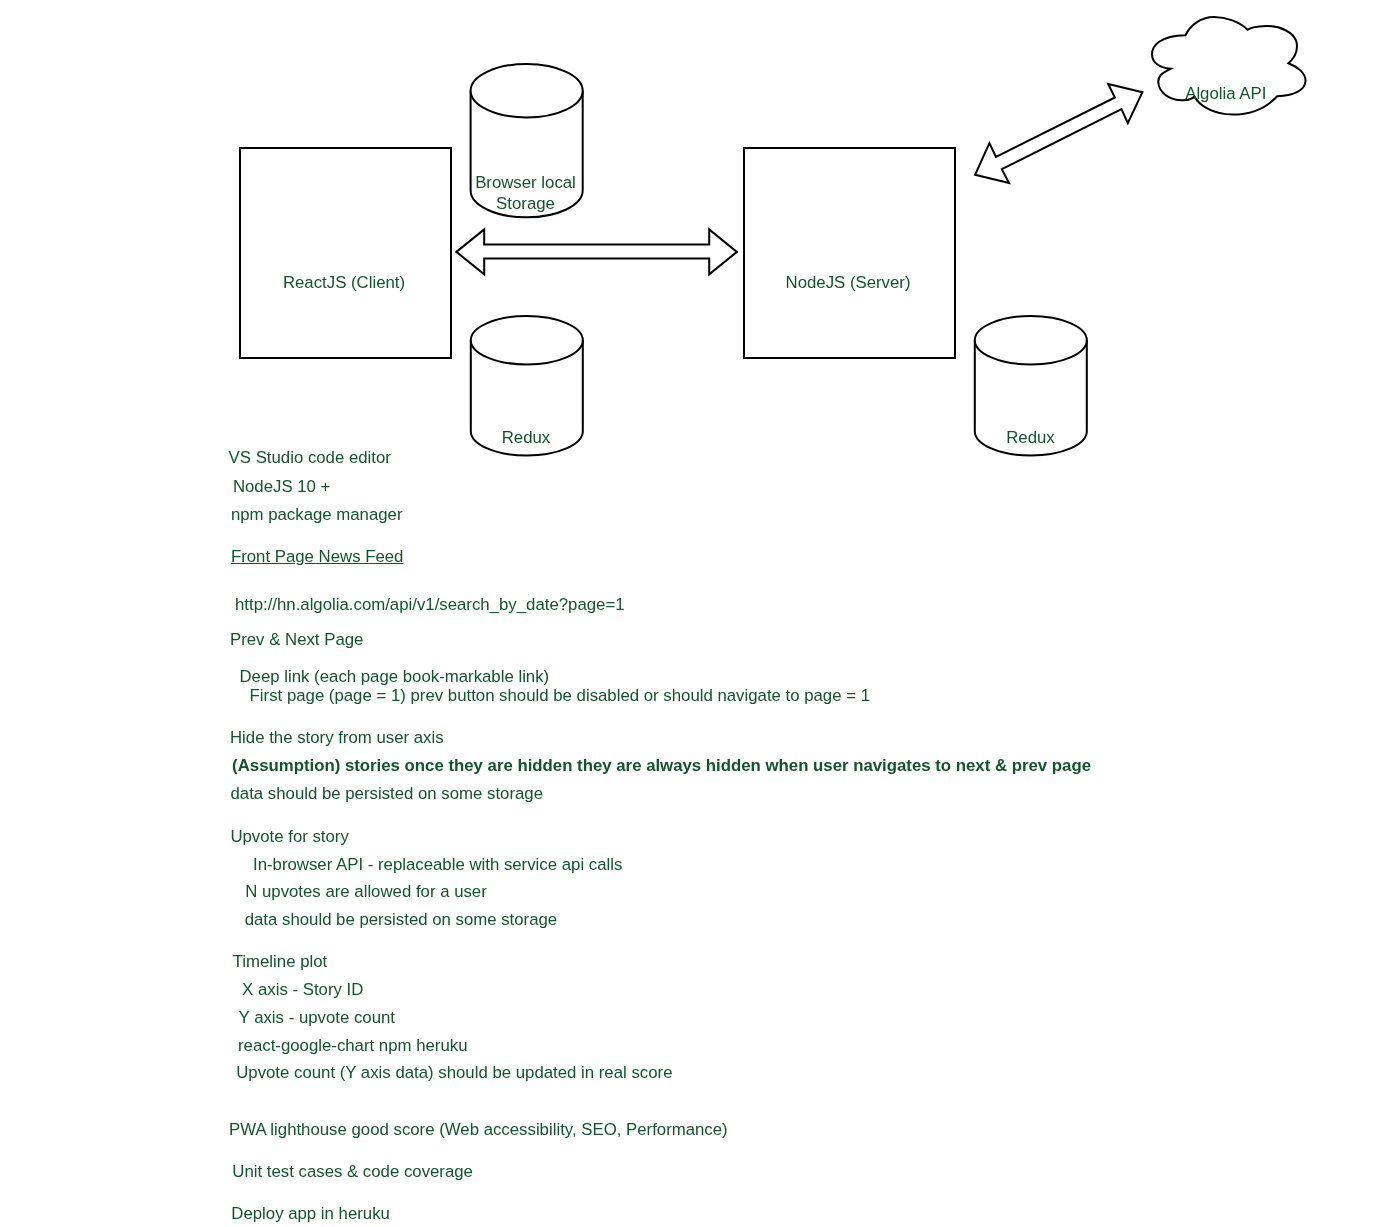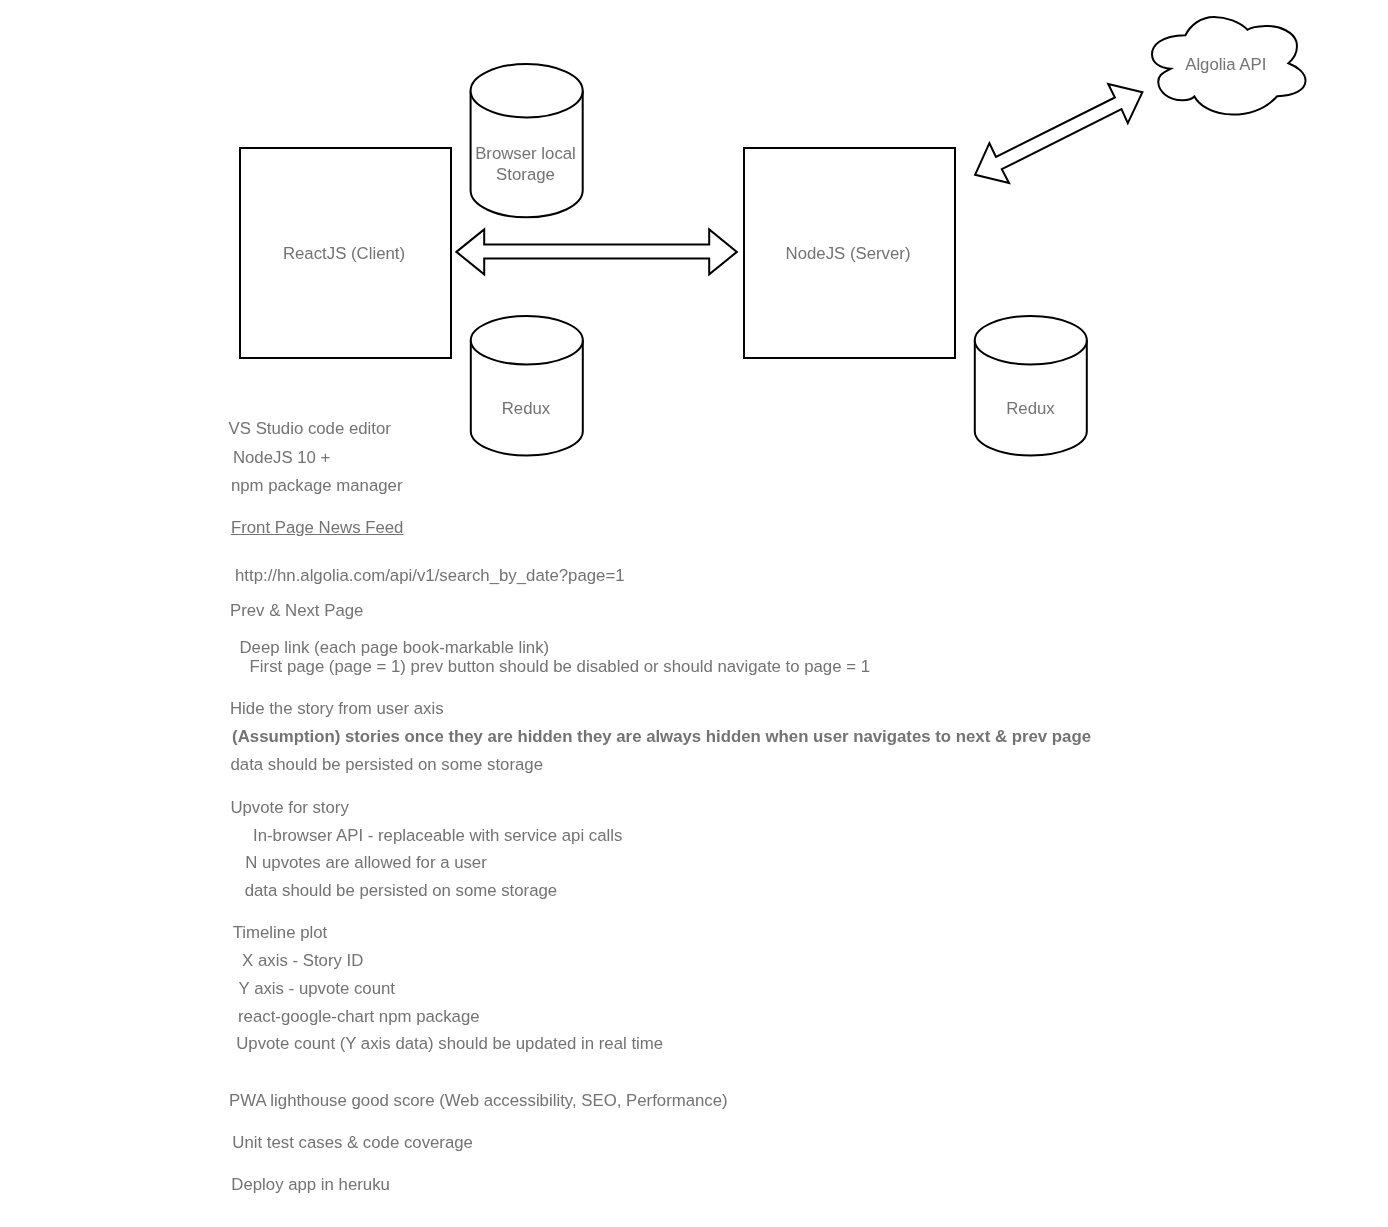--- a/index.html
+++ b/index.html
@@ -4,24 +4,25 @@
 <title>System Architecture &amp; Requirements Diagram</title>
 <style>
   html, body { margin:0; padding:0; background:#ffffff; }
   body {
     width:1388px; height:1227px; position:relative; overflow:hidden;
     font-family:"Liberation Sans", sans-serif; color:#000000;
     -webkit-font-smoothing: antialiased;
   }
   #canvas { position:absolute; left:0; top:0; width:1388px; height:1227px; }
   .lbl {
-    position:absolute; font-size:16.8px; line-height:16.8px; color:#737373;
+    position:absolute; font-size:16.8px; line-height:16.8px; color:#14532d;
     white-space:pre; letter-spacing:0px;
     -webkit-font-smoothing: antialiased;
     transform: translateZ(0);
+    margin-top: 29px;
   }
   .shape-lbl { text-align:center; }
   .note-group { position:absolute; left:0; top:0; width:0; height:0; }
 </style>
 </head>
 <body>
 
 <svg id="canvas" viewBox="0 0 1388 1227" xmlns="http://www.w3.org/2000/svg">
   <g fill="none" stroke="#000000" stroke-width="2" stroke-linejoin="miter" stroke-miterlimit="10">
 
@@ -87,21 +88,21 @@
 <div class="lbl" style="left:230.4px;top:800.3px;">Upvote for story</div>
 <div class="lbl" style="left:253px;top:828.0px;">In-browser API - replaceable with service api calls</div>
 <div class="lbl" style="left:245.2px;top:855.4px;">N upvotes are allowed for a user</div>
 <div class="lbl" style="left:244.7px;top:882.7px;">data should be persisted on some storage</div>
 </div>
 
 <div class="note-group">
 <div class="lbl" style="left:232.7px;top:925.4px;">Timeline plot</div>
 <div class="lbl" style="left:242.1px;top:953.2px;">X axis - Story ID</div>
 <div class="lbl" style="left:238.6px;top:980.9px;">Y axis - upvote count</div>
-<div class="lbl" style="left:238.0px;top:1008.7px;">react-google-chart npm package</div>
-<div class="lbl" style="left:236.2px;top:1035.8px;">Upvote count (Y axis data) should be updated in real time</div>
+<div class="lbl" style="left:238.0px;top:1008.7px;">react-google-chart npm heruku</div>
+<div class="lbl" style="left:236.2px;top:1035.8px;">Upvote count (Y axis data) should be updated in real score</div>
 </div>
 
 <div class="note-group">
 <div class="lbl" style="left:229.0px;top:1092.8px;">PWA lighthouse good score (Web accessibility, SEO, Performance)</div>
 <div class="lbl" style="left:232.3px;top:1134.8px;">Unit test cases &amp; code coverage</div>
 <div class="lbl" style="left:231.3px;top:1176.9px;">Deploy app in heruku</div>
 </div>
 
 </body></html>

